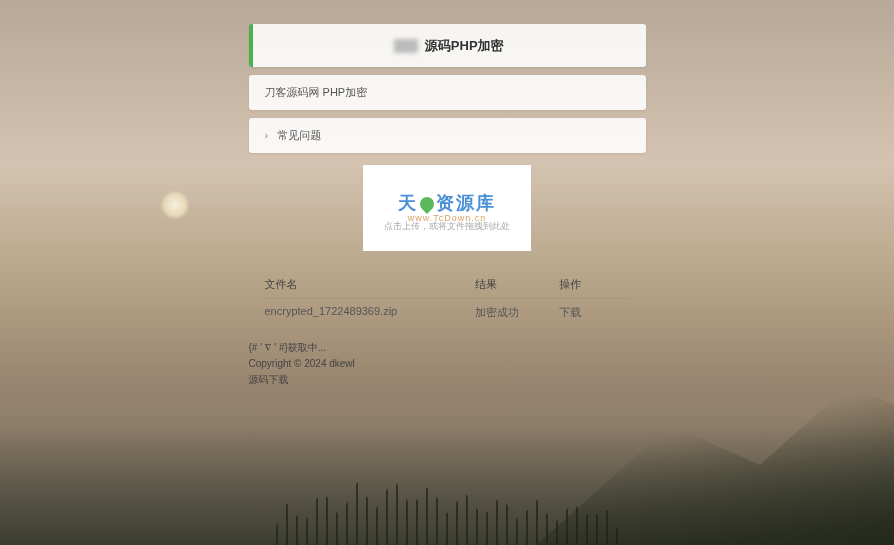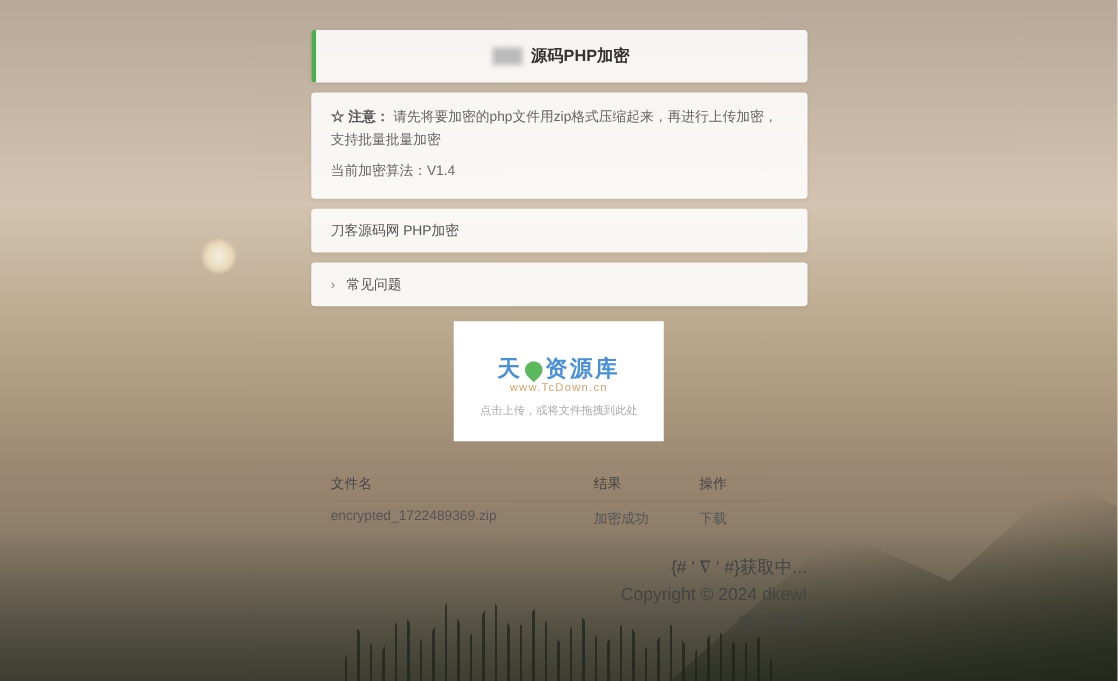--- a/index.html
+++ b/index.html
@@ -118,21 +118,21 @@
       color: #888;
       margin-right: 6px;
     }
     .label-card {
       padding: 10px 16px;
       font-size: 11px;
       color: #555;
     }
     .upload-area {
       width: 168px;
-      height: 96px;
+      height: 86px;
       background: #fff;
       margin: 12px auto;
       display: flex;
       flex-direction: column;
       align-items: center;
       justify-content: center;
       position: relative;
     }
     .watermark {
       position: absolute;
@@ -182,22 +182,22 @@
     }
     .table-row.header {
       font-weight: normal;
       color: #444;
       border-bottom: 1px solid rgba(0,0,0,0.05);
     }
     .col-file { flex: 3; }
     .col-result { flex: 1.2; }
     .col-action { flex: 1; }
     .footer {
-      text-align: right;
-      font-size: 14px;
+      text-align: left;
+      font-size: 10px;
       color: #444;
       margin-top: 6px;
       line-height: 1.6;
     }
     .footer-link {
       cursor: pointer;
     }
   </style>
 </head>
 <body>
@@ -205,27 +205,20 @@
 <div class="sun"></div>
 <div class="trees"></div>
 
 <div class="container">
 
   <div class="card title-card">
     <span class="blur"></span>
     <span class="title-text">源码PHP加密</span>
   </div>
 
-  <div class="card notice-card">
-    <div>
-      <span class="notice-label">☆ 注意：</span>
-      <span class="notice-text">请先将要加密的php文件用zip格式压缩起来，再进行上传加密，支持批量批量加密</span>
-    </div>
-    <div class="algo-line">当前加密算法：V1.4</div>
-  </div>
 
   <div class="card label-card">
     <span>刀客源码网 PHP加密</span>
   </div>
 
   <div class="card faq-card">
     <span class="chevron">›</span>
     <span>常见问题</span>
   </div>
 

